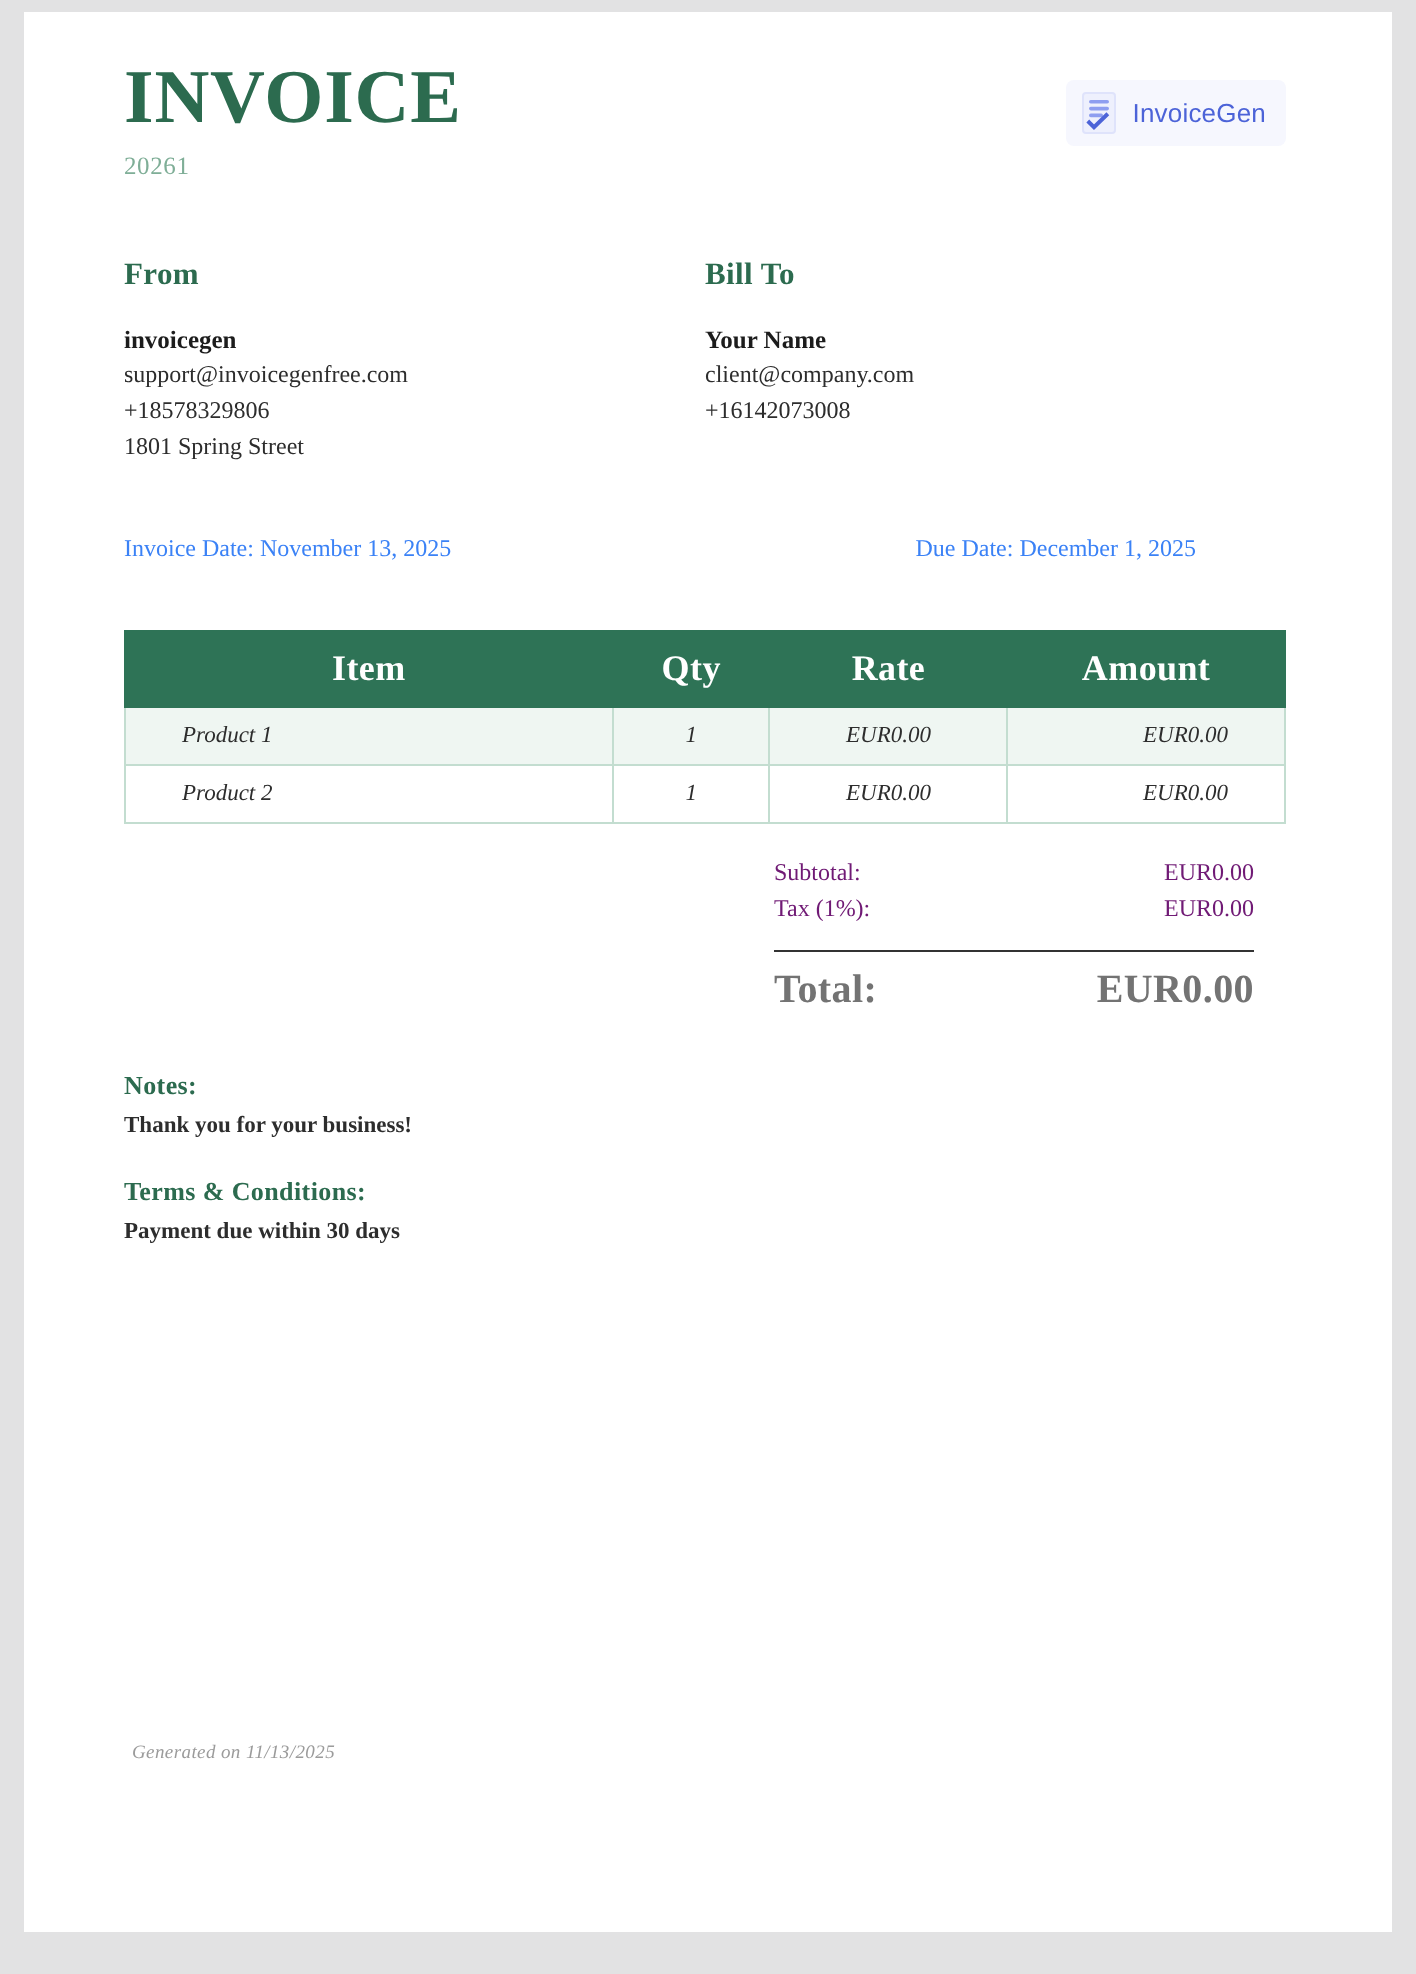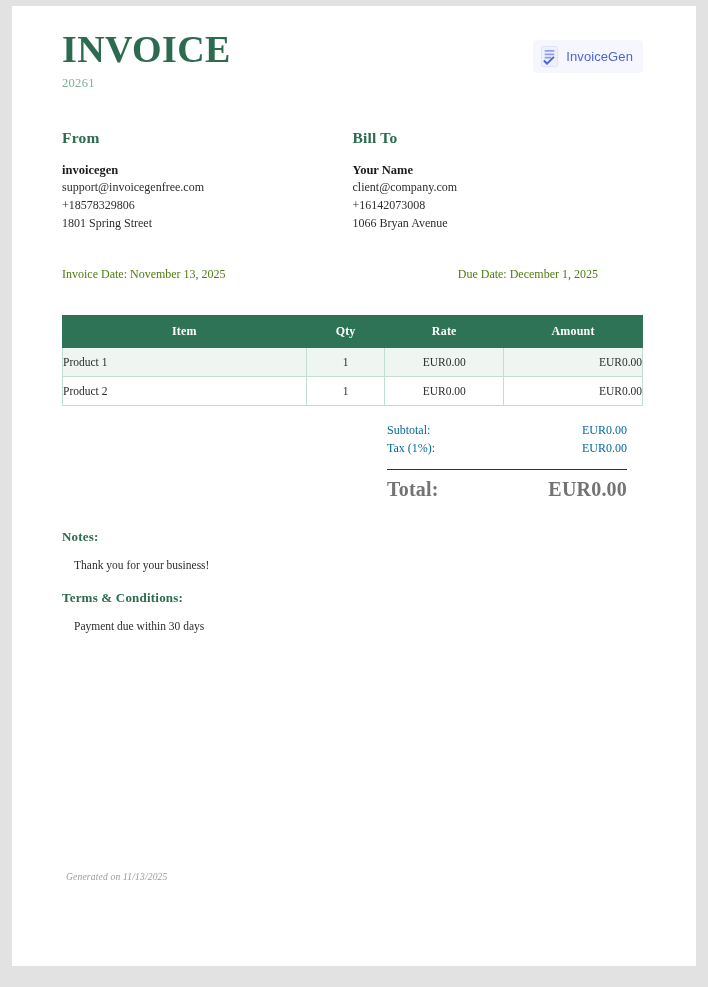--- a/index.html
+++ b/index.html
@@ -98,68 +98,69 @@
     color: #2d2d2d;
     line-height: 1.48;
   }
 
   
   .dates {
     display: flex;
     justify-content: space-between;
     margin-top: 35px;
     font-size: 12px;
-    color: #4d7c0f;
+    color: #3b82f6;
   }
   .date-right { padding-right: 45px; }
 
   
   table.items {
     width: 100%;
     border-collapse: collapse;
     margin-top: 33px;
     table-layout: fixed;
   }
   table.items thead th {
     background: #2e7356;
     color: #ffffff;
-    font-size: 12px;
+    font-size: 18px;
     font-weight: bold;
     padding: 8px 10px;
     text-align: center;
     border: 1px solid #2e7356;
     letter-spacing: 0.2px;
   }
   table.items tbody td {
     font-size: 11.5px;
     color: #2d2d2d;
-    padding: 8px 0;
+    padding: 8px 28px;
     border: 1px solid #c3ddd0;
     height: 11px;
+    font-style: italic;
   }
   table.items tbody tr:nth-child(odd) td { background: #eff6f2; }
   table.items tbody tr:nth-child(even) td { background: #ffffff; }
   .col-item   { width: 44.5%; text-align: left; }
   .col-qty    { width: 11.9%; text-align: center; }
   .col-rate   { width: 19.8%; text-align: center; }
   .col-amount { width: 23.8%; text-align: right; }
 
   
   .totals {
     margin-top: 16px;
     margin-left: auto;
     width: 240px;
     padding-right: 16px;
     box-sizing: content-box;
   }
   .total-row {
     display: flex;
     justify-content: space-between;
     font-size: 12px;
-    color: #0369a1;
+    color: #701a75;
     line-height: 1.48;
   }
   .total-divider {
     border-top: 1.6px solid #333333;
     margin-top: 11px;
     margin-bottom: 8px;
   }
   .grand-row {
     display: flex;
     justify-content: space-between;
@@ -174,22 +175,23 @@
   .notes-heading {
     font-size: 13px;
     font-weight: bold;
     color: #2c6b4f;
     margin: 0 0 4px 0;
     letter-spacing: 0.2px;
   }
   .notes-text {
     font-size: 11.5px;
     color: #2d2d2d;
-    margin: 12px;
+    margin: 0;
     line-height: 1.5;
+    font-weight: bold;
   }
   .terms-block { margin-top: 16px; }
 
   
   .footer {
     position: absolute;
     left: 54px;
     top: 866px;
     font-size: 9.5px;
     font-style: italic;
@@ -228,21 +230,20 @@
         <div class="party-name">invoicegen</div>
         <div class="party-line">support@invoicegenfree.com</div>
         <div class="party-line">+18578329806</div>
         <div class="party-line">1801 Spring Street</div>
       </div>
       <div class="party">
         <div class="party-heading">Bill To</div>
         <div class="party-name">Your Name</div>
         <div class="party-line">client@company.com</div>
         <div class="party-line">+16142073008</div>
-        <div class="party-line">1066 Bryan Avenue</div>
       </div>
     </div>
 
     <div class="dates">
       <div>Invoice Date: November 13, 2025</div>
       <div class="date-right">Due Date: December 1, 2025</div>
     </div>
 
     <table class="items">
       <thead>

